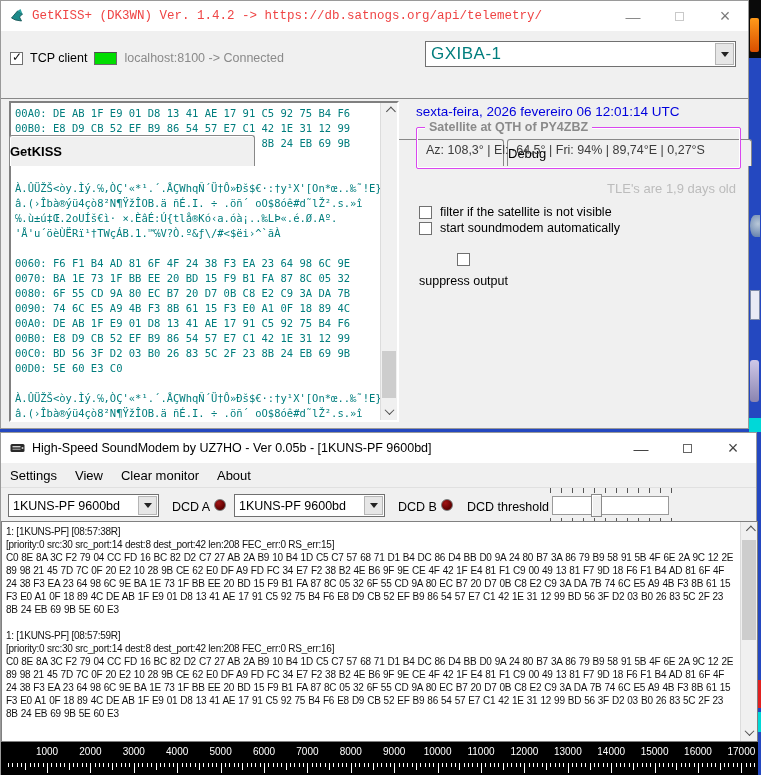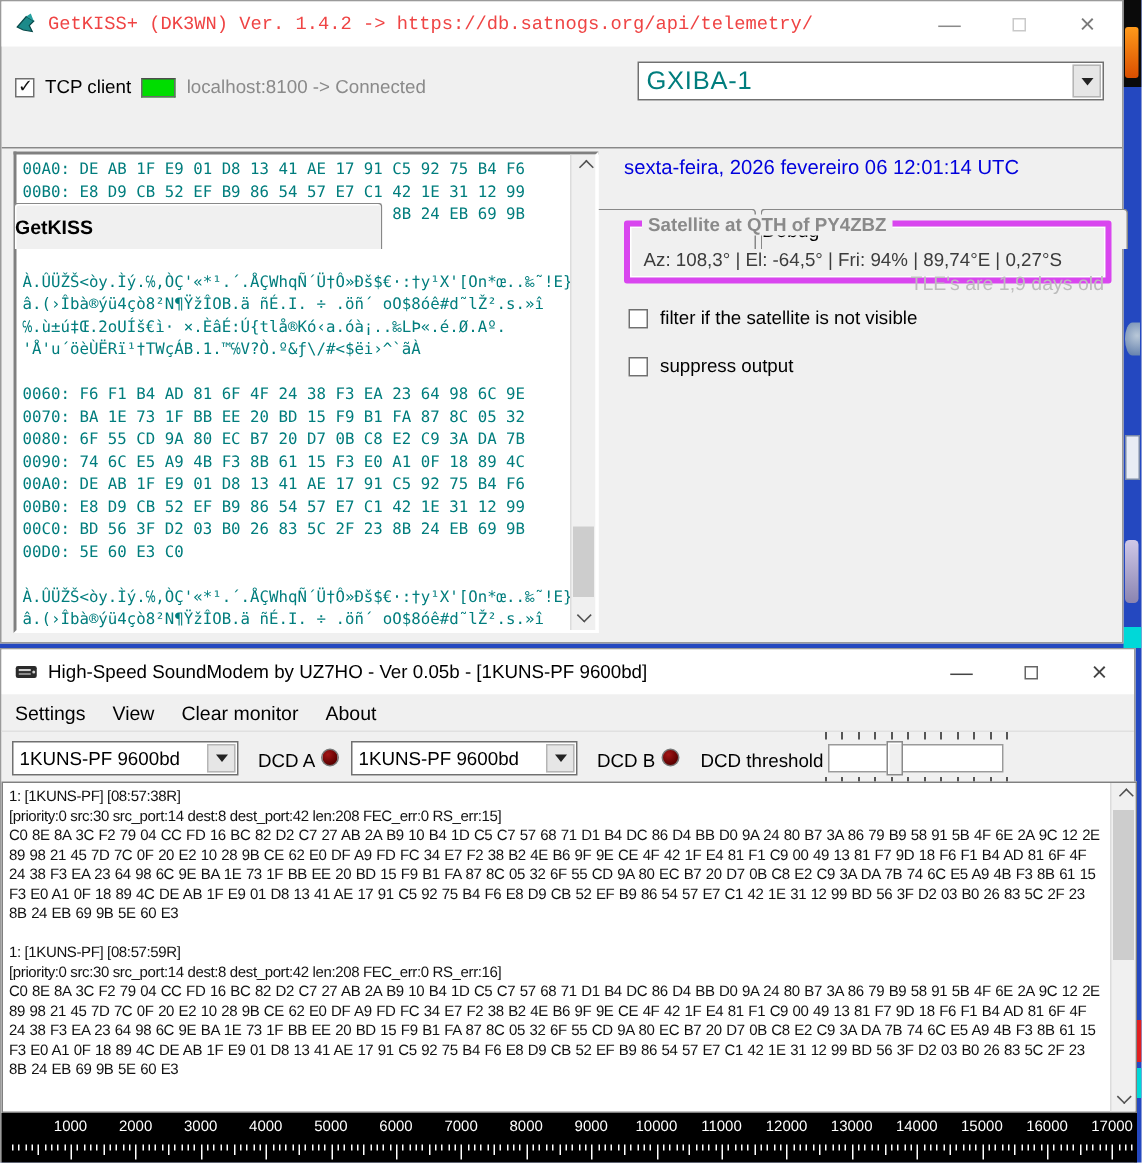--- a/index.html
+++ b/index.html
@@ -42,21 +42,21 @@
   .hexarea pre { font-family:"DejaVu Sans Mono", monospace; font-size:10.5px; line-height:15px; color:#007d7d; padding:3px 0 0 4px; white-space:pre; }
   .vscroll { position:absolute; top:0; right:0; bottom:0; width:17px; background:#f0f0f0; border-left:1px solid #dcdcdc; }
   .vs-btn { position:absolute; left:0; right:0; height:17px; display:flex; align-items:center; justify-content:center; }
   .vs-up { top:0; } .vs-dn { bottom:0; }
   .chev { width:7px; height:7px; border-left:1.6px solid #505050; border-bottom:1.6px solid #505050; }
   .chev.up { transform:rotate(135deg) translate(-1px,-1px); }
   .chev.dn { transform:rotate(-45deg) translate(1px,-1px); }
   .vs-thumb { position:absolute; left:1px; right:1px; background:#cdcdcd; }
 
   .g-date { position:absolute; left:415px; top:103px; color:#0000dd; font-size:13.5px; white-space:nowrap; }
-  .groupbox { position:absolute; left:415px; top:126px; width:325px; height:42px; border:4px solid #d946ef; border-radius:2px; box-shadow:inset 0 0 0 1px #fff;margin-top:20px; }
+  .groupbox { position:absolute; left:415px; top:126px; width:325px; height:42px; border:1px solid #d946ef; border-radius:2px; box-shadow:inset 0 0 0 1px #fff; }
   .groupbox .gb-title { position:absolute; left:8px; top:-8px; background:#f0f0f0; padding:0 4px; font-weight:bold; color:#8a8a8a; font-size:12.5px; }
   .gb-info { position:absolute; left:9px; top:15px; color:#3c3c3c; font-size:12.5px; white-space:nowrap; }
   .g-tle { position:absolute; right:12px; top:180px; color:#bcbcbc; font-size:13px; }
   .g-check { position:absolute; left:418px; display:flex; align-items:center; gap:8px; font-size:12.5px; }
 
   
   .win-s { left:0; top:432px; width:757px; height:344px; border-bottom:none; }
   .win-s .menubar { top:30px; height:24px; background:#f0f0f0; }
   .s-toolbar { position:absolute; left:0; top:54px; right:0; height:34px; background:#f0f0f0; border-top:1px solid #e0e0e0; }
   .s-combo { position:absolute; top:6px; height:23px; background:#fff; border:1px solid #707070; font-size:12.5px; display:flex; align-items:center; }
@@ -177,21 +177,25 @@
   <div class="groupbox">
     <span class="gb-title">Satellite at QTH of PY4ZBZ</span>
     <span class="gb-info">Az: 108,3° | El: -64,5° | Fri: 94% | 89,74°E | 0,27°S</span>
   </div>
   <div class="g-tle">TLE's are 1,9 days old</div>
 
   <div class="g-check" style="top:204px;">
     <span class="cb"></span>
     <span>filter if the satellite is not visible</span>
   </div>
-  <div class="g-check" style="top:236px;">
+  <div class="g-check" style="top:220px;">
+    <span class="cb"></span>
+    <span>start soundmodem automatically</span>
+  </div>
+  <div class="g-check" style="top:252px;flex-direction:column;">
     <span class="cb"></span>
     <span>suppress output</span>
   </div>
 </div>
 
 <div class="win win-s">
   <div class="titlebar">
     <svg class="appicon" viewBox="0 0 16 16">
       <rect x="1" y="4" width="14" height="8" rx="1.5" fill="#2a2a2a"></rect>
       <rect x="3" y="6" width="8" height="1.4" fill="#cfcfcf"></rect>

